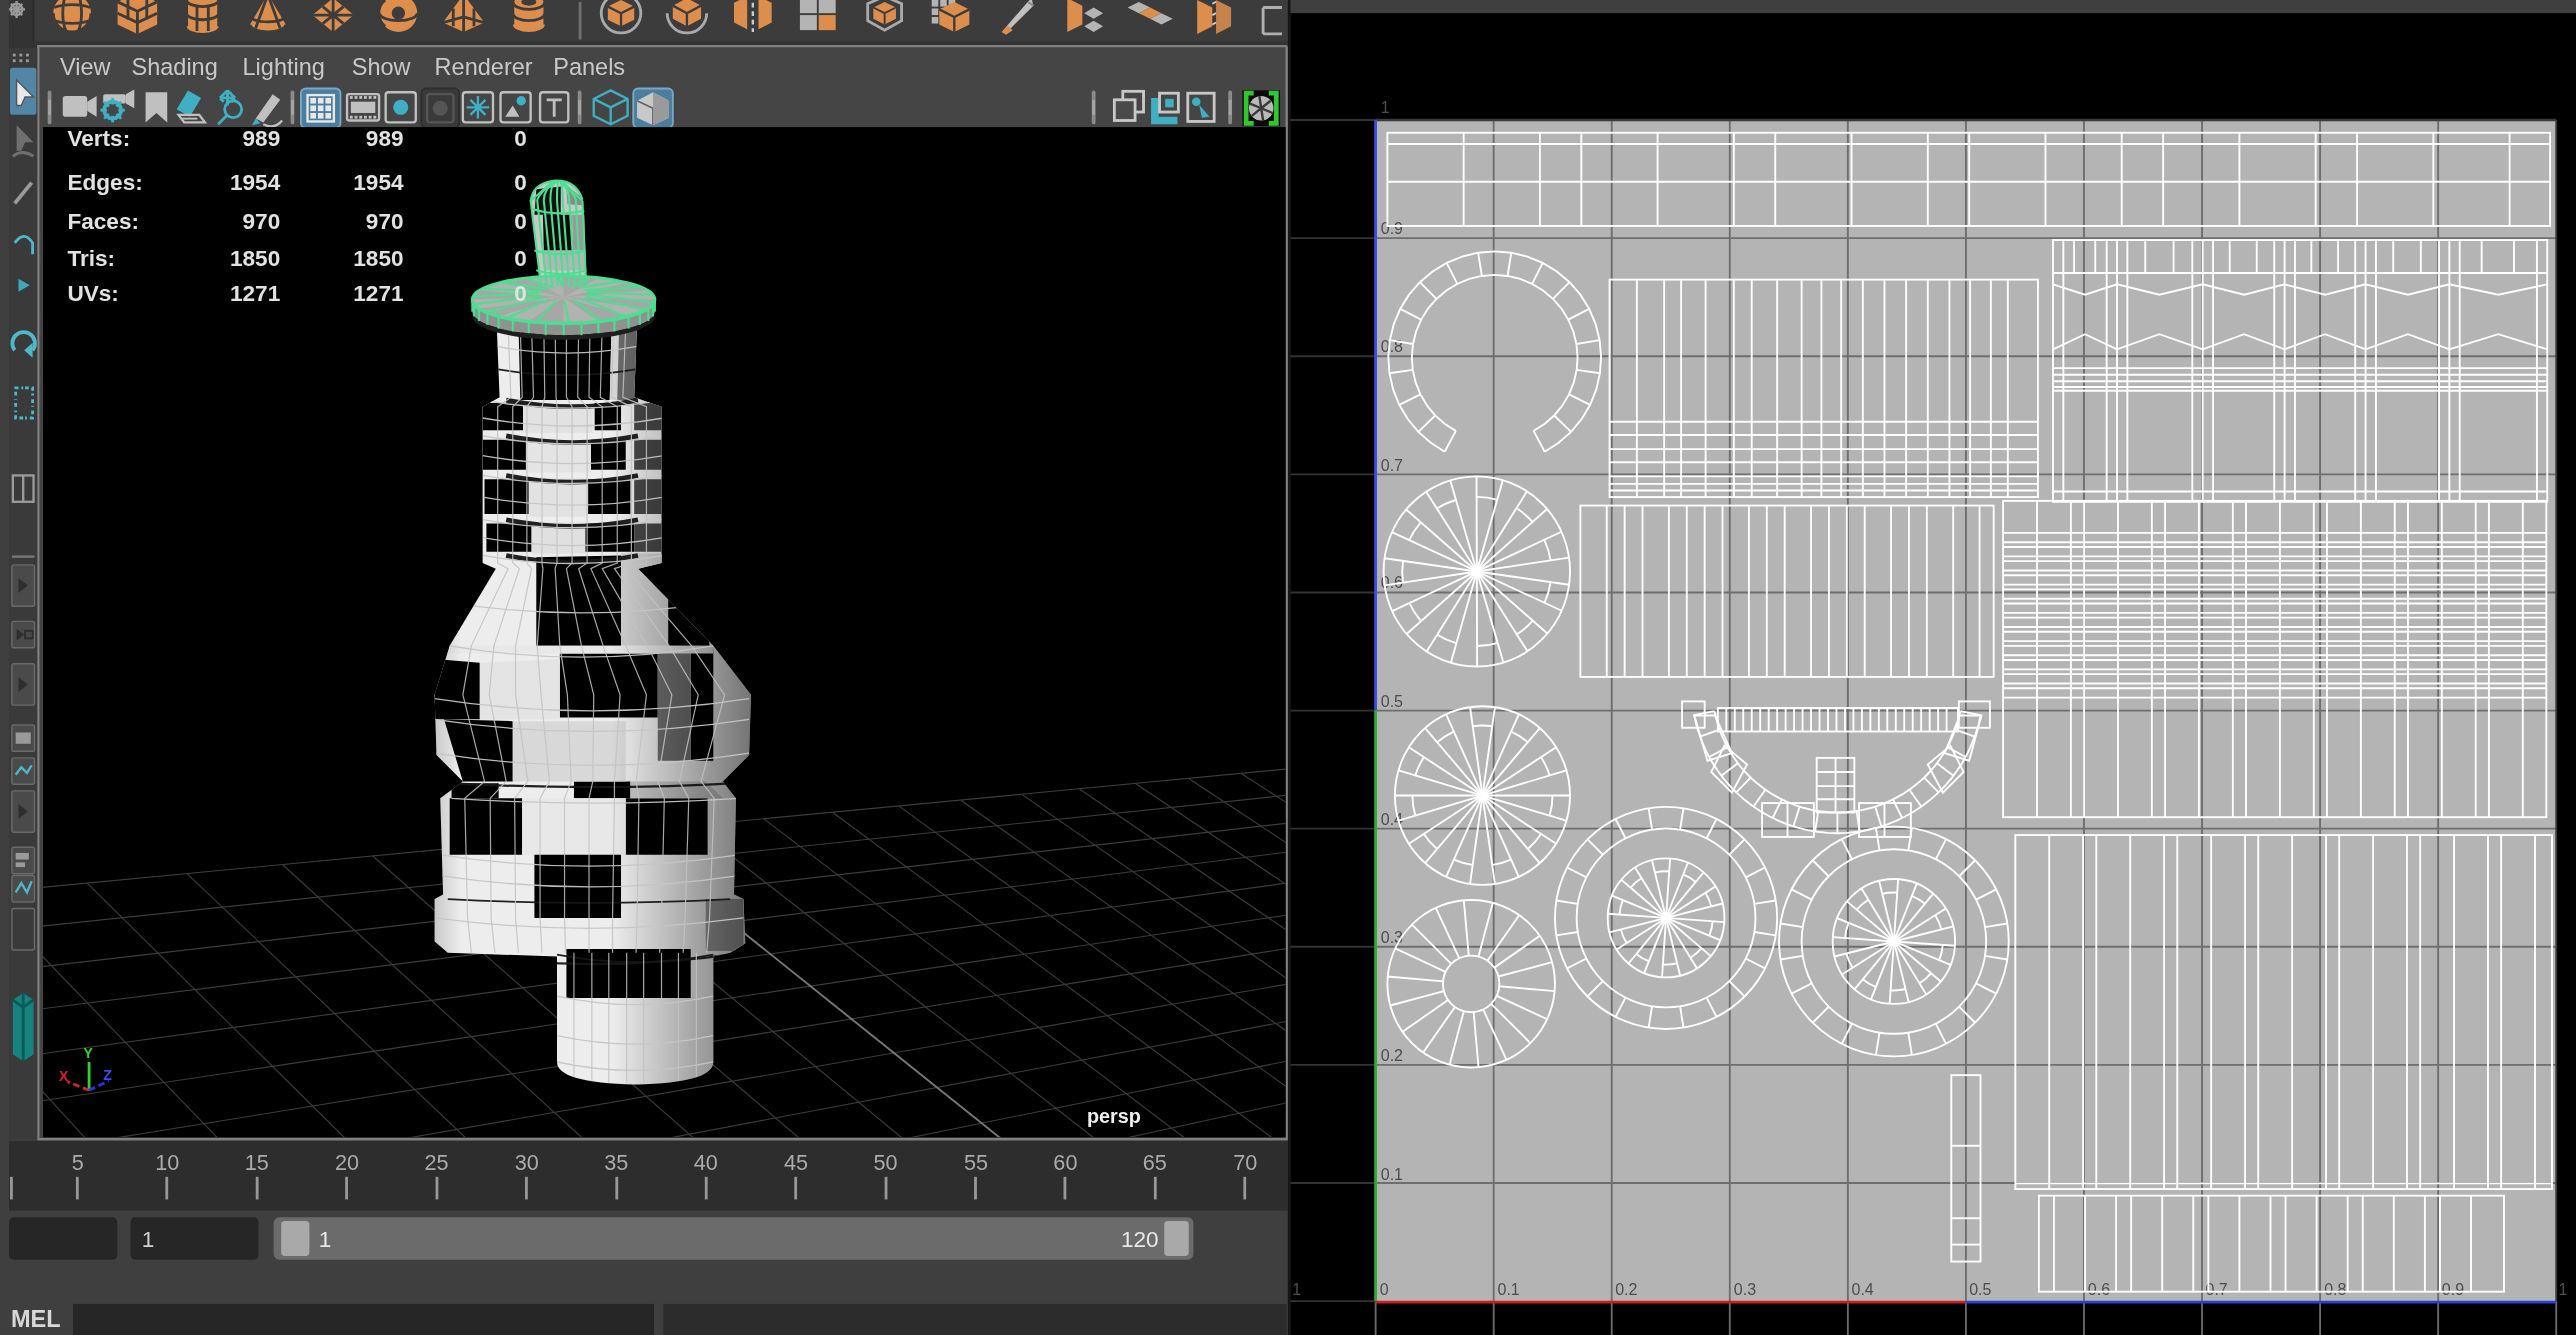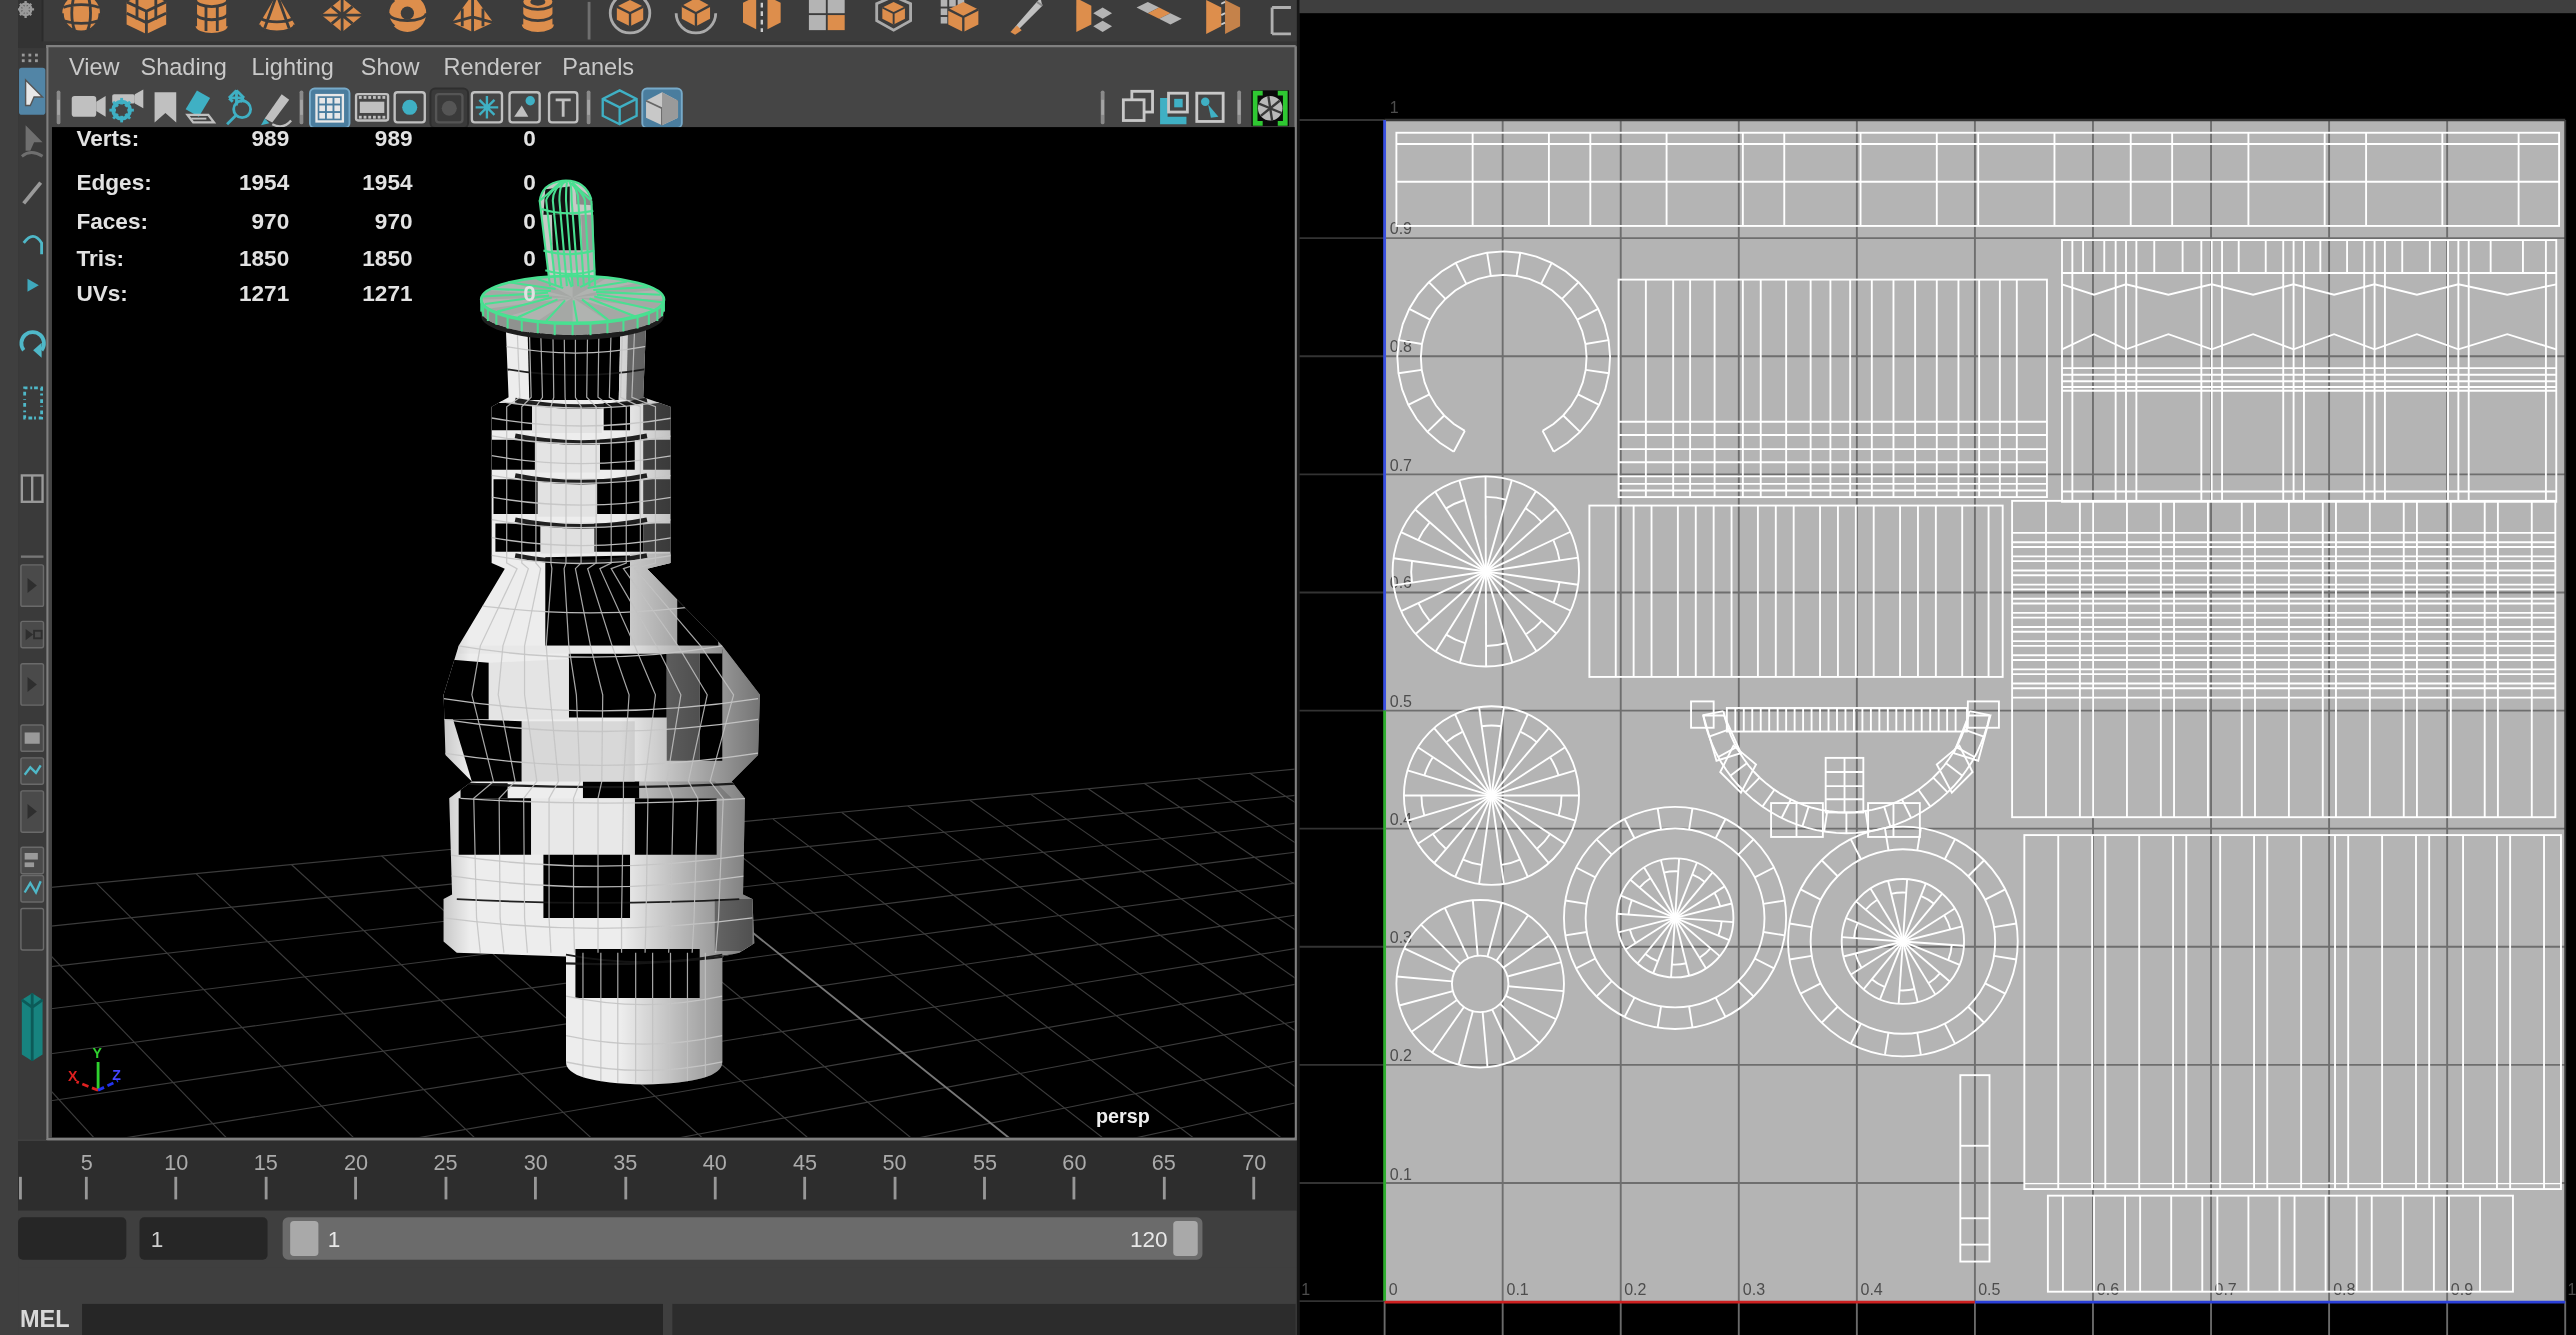--- a/index.html
+++ b/index.html
@@ -1,17 +1,17 @@
 <!DOCTYPE html>
 <html style="font-size:15px"><head><meta charset="utf-8"><style>
 html,body{margin:0;padding:0;width:2576px;height:1335px;background:#3f3f3f;font-family:"Liberation Sans",sans-serif;overflow:hidden}
 .abs{position:absolute}
 </style></head>
 <body>
-<div class="abs" style="left:18px;top:0;width:2557px;height:1335px">
+<div class="abs" style="left:9px;top:0;width:2557px;height:1335px">
 <svg style="position:absolute;left:0;top:0" width="2576" height="1335" viewBox="0 0 2736 1418">
       <rect x="0" y="0" width="1358" height="1418" fill="#3f3f3f"></rect>
       <rect x="1358" y="0" width="3" height="1418" fill="#161616"></rect>
       <rect x="0" y="0" width="1358" height="44" fill="#3c3c3c"></rect>
       <rect x="0" y="44" width="1358" height="7" fill="#343434"></rect>
       <rect x="0" y="0" width="26" height="51" fill="#333"></rect>
       <line x1="26" y1="0" x2="26" y2="44" stroke="#2b2b2b" stroke-width="2"></line>
       <g stroke="#9a9a9a" stroke-width="2.5" fill="none">
         <circle cx="8" cy="10" r="6"></circle>
         <path d="M8 1 L8 19 M-1 10 L17 10 M2 4 L14 16 M14 4 L2 16"></path>

